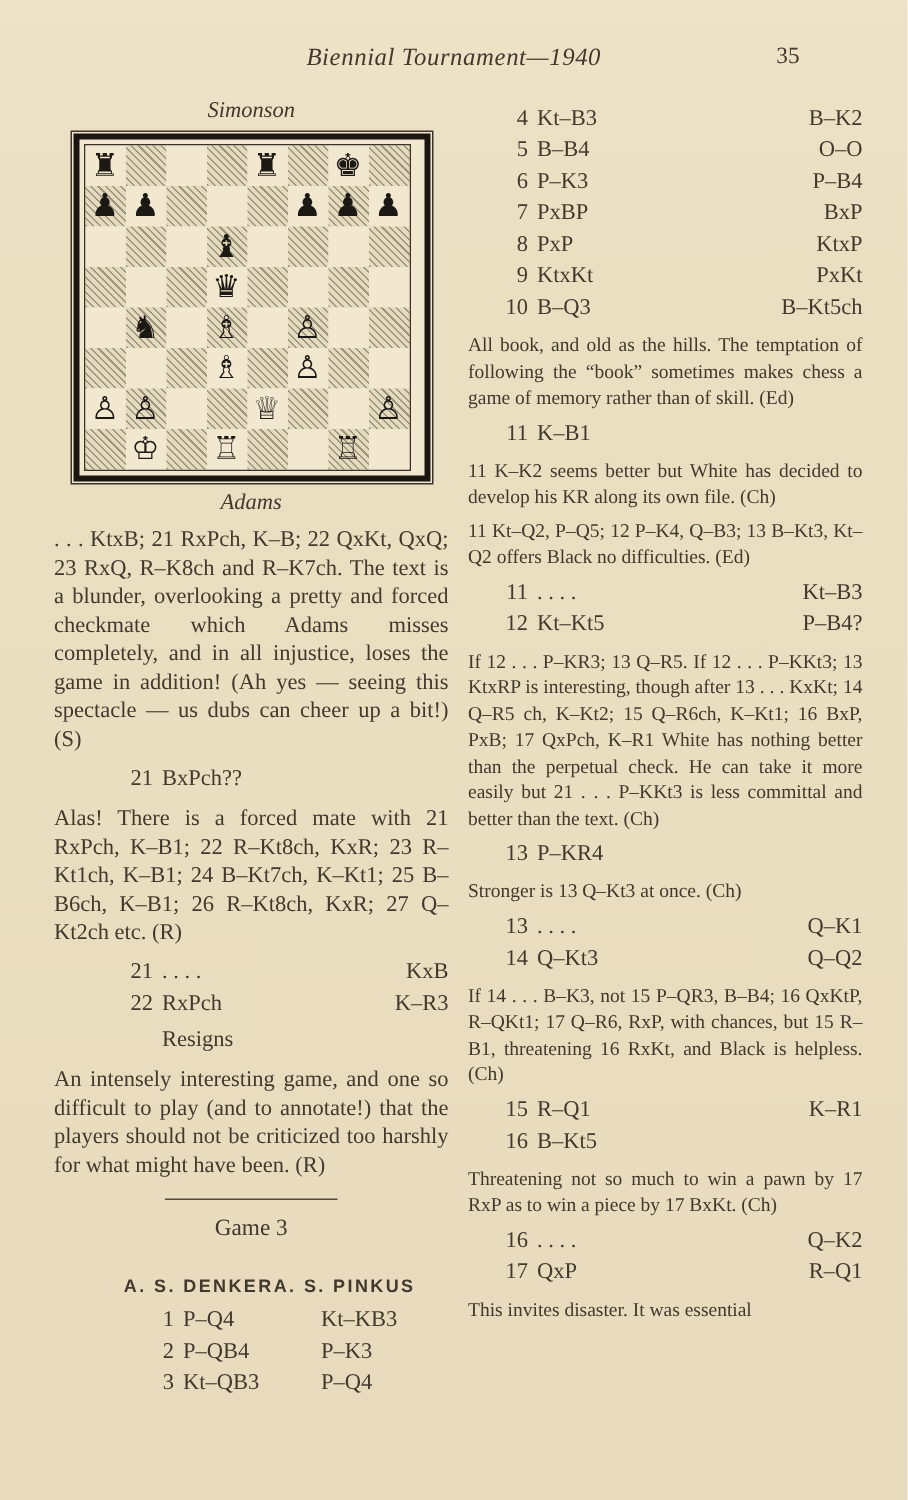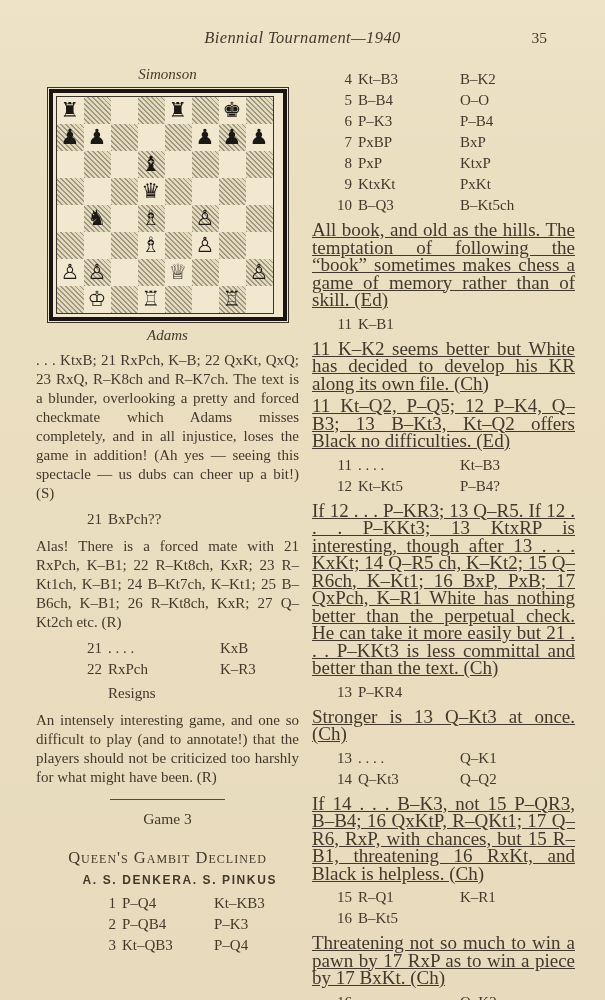--- a/index.html
+++ b/index.html
@@ -6,43 +6,43 @@
     --paper:#ebdfc2; --ink:#42392c; --board-light:#f2e8cf; --board-dark-bg:#e4dabe;
     --board-dark-line:#9f9680; --frame:#1a1510;
   }
   html,body{margin:0;padding:0;}
   body{width:605px;height:1000px;overflow:hidden;
        font-family:"Liberation Serif", serif;color:var(--ink);
        background:linear-gradient(180deg,#eee2c7 0%,var(--paper) 18%,#e8dbbd 100%);}
   .page{position:relative;width:605px;height:1000px;}
   .header{position:absolute;top:28px;left:0;width:605px;height:22px;}
   .running-title{display:block;text-align:center;font-style:italic;font-size:16.5px;letter-spacing:.4px;}
-  .page-number{position:absolute;right:58px;top:1px;font-size:15.5px;}
+  .page-number{position:absolute;right:72px;top:1px;font-size:15.5px;}
   .col{position:absolute;top:62px;width:263px;}
   .col-left{left:36px;}
   .col-right{left:312px;top:66px;}
   .caption{text-align:center;font-style:italic;font-size:15px;margin:4px 0 4px;}
   
   .board-outer{width:238px;margin:2px auto 0;border:1px solid #3a332a;padding:1px;background:var(--board-light);}
   .board-mid{border:4px solid var(--frame);padding:3px;background:var(--board-light);}
   .board{border:1px solid #3a332a;display:grid;grid-template-columns:repeat(8,27px);grid-template-rows:repeat(8,27px);width:216px;}
   .sq{width:27px;height:27px;}
   .sq.light{background:var(--board-light);}
   .sq.dark{background:repeating-linear-gradient(45deg,var(--board-dark-line) 0px,var(--board-dark-line) 1px,var(--board-dark-bg) 1px,var(--board-dark-bg) 3.5px);}
   .piece{display:block;width:27px;height:27px;font-family:"DejaVu Sans",sans-serif;font-size:21px;line-height:26px;text-align:center;color:#1c1813;}
   
   .para{font-size:15px;line-height:19px;text-align:justify;margin:7px 0 6px;}
-  .note{font-size:19px;line-height:17.5px;text-align:justify;margin:5px 0 5px;text-decoration:underline;}
+  .note{font-size:13px;line-height:17.5px;text-align:justify;margin:5px 0 5px;}
   .italic-note{font-style:italic;margin:2px 0 4px;line-height:18.5px;}
   
   .moves{margin:3px 0;}
   .move-row{display:grid;grid-template-columns:40px 96px auto;column-gap:6px;height:21px;line-height:21px;font-size:15px;}
   .mv-num{text-align:right;}
   .mv-white{text-align:left;}
-  .mv-black{text-align:left;}
+  .mv-black{text-align:right;}
   .indent-moves{padding-left:26px;}
   .indent-moves .move-row{grid-template-columns:40px 96px auto;}
   .indent-moves .mv-black{padding-left:10px;}
   .game3-moves{padding-left:46px;margin-top:4px;}
   .game3-moves .move-row{grid-template-columns:34px 86px auto;}
   .game3-moves .mv-black{text-align:left;padding-right:24px;}
   .divider{width:115px;height:1px;background:#55493a;margin:12px auto 10px;}
   .game-title{text-align:center;font-size:15.5px;margin:4px 0 20px;}
   .opening-title{text-align:center;font-variant:small-caps;font-size:16.5px;letter-spacing:1px;margin:0 0 3px;}
   .players{display:flex;justify-content:flex-end;padding:2px 22px 2px 0;
@@ -209,21 +209,20 @@
         <span class="mv-white">Resigns</span>
         <span class="mv-black"></span>
       </div>
     </div>
 
     <p class="para">An intensely interesting game, and one so difficult to play (and to annotate!) that the players should not be criticized too harshly for what might have been.  (R)</p>
 
     <div class="divider"></div>
 
     <div class="game-title">Game 3</div>
-    <div class="opening-title">Queen's Gambit Declined</div>
 
     <div class="players">
       <span>A. S. DENKER</span>
       <span>A. S. PINKUS</span>
     </div>
 
     <div class="moves game3-moves">
         <div class="move-row">
           <span class="mv-num">1</span>
           <span class="mv-white">P–Q4</span>

